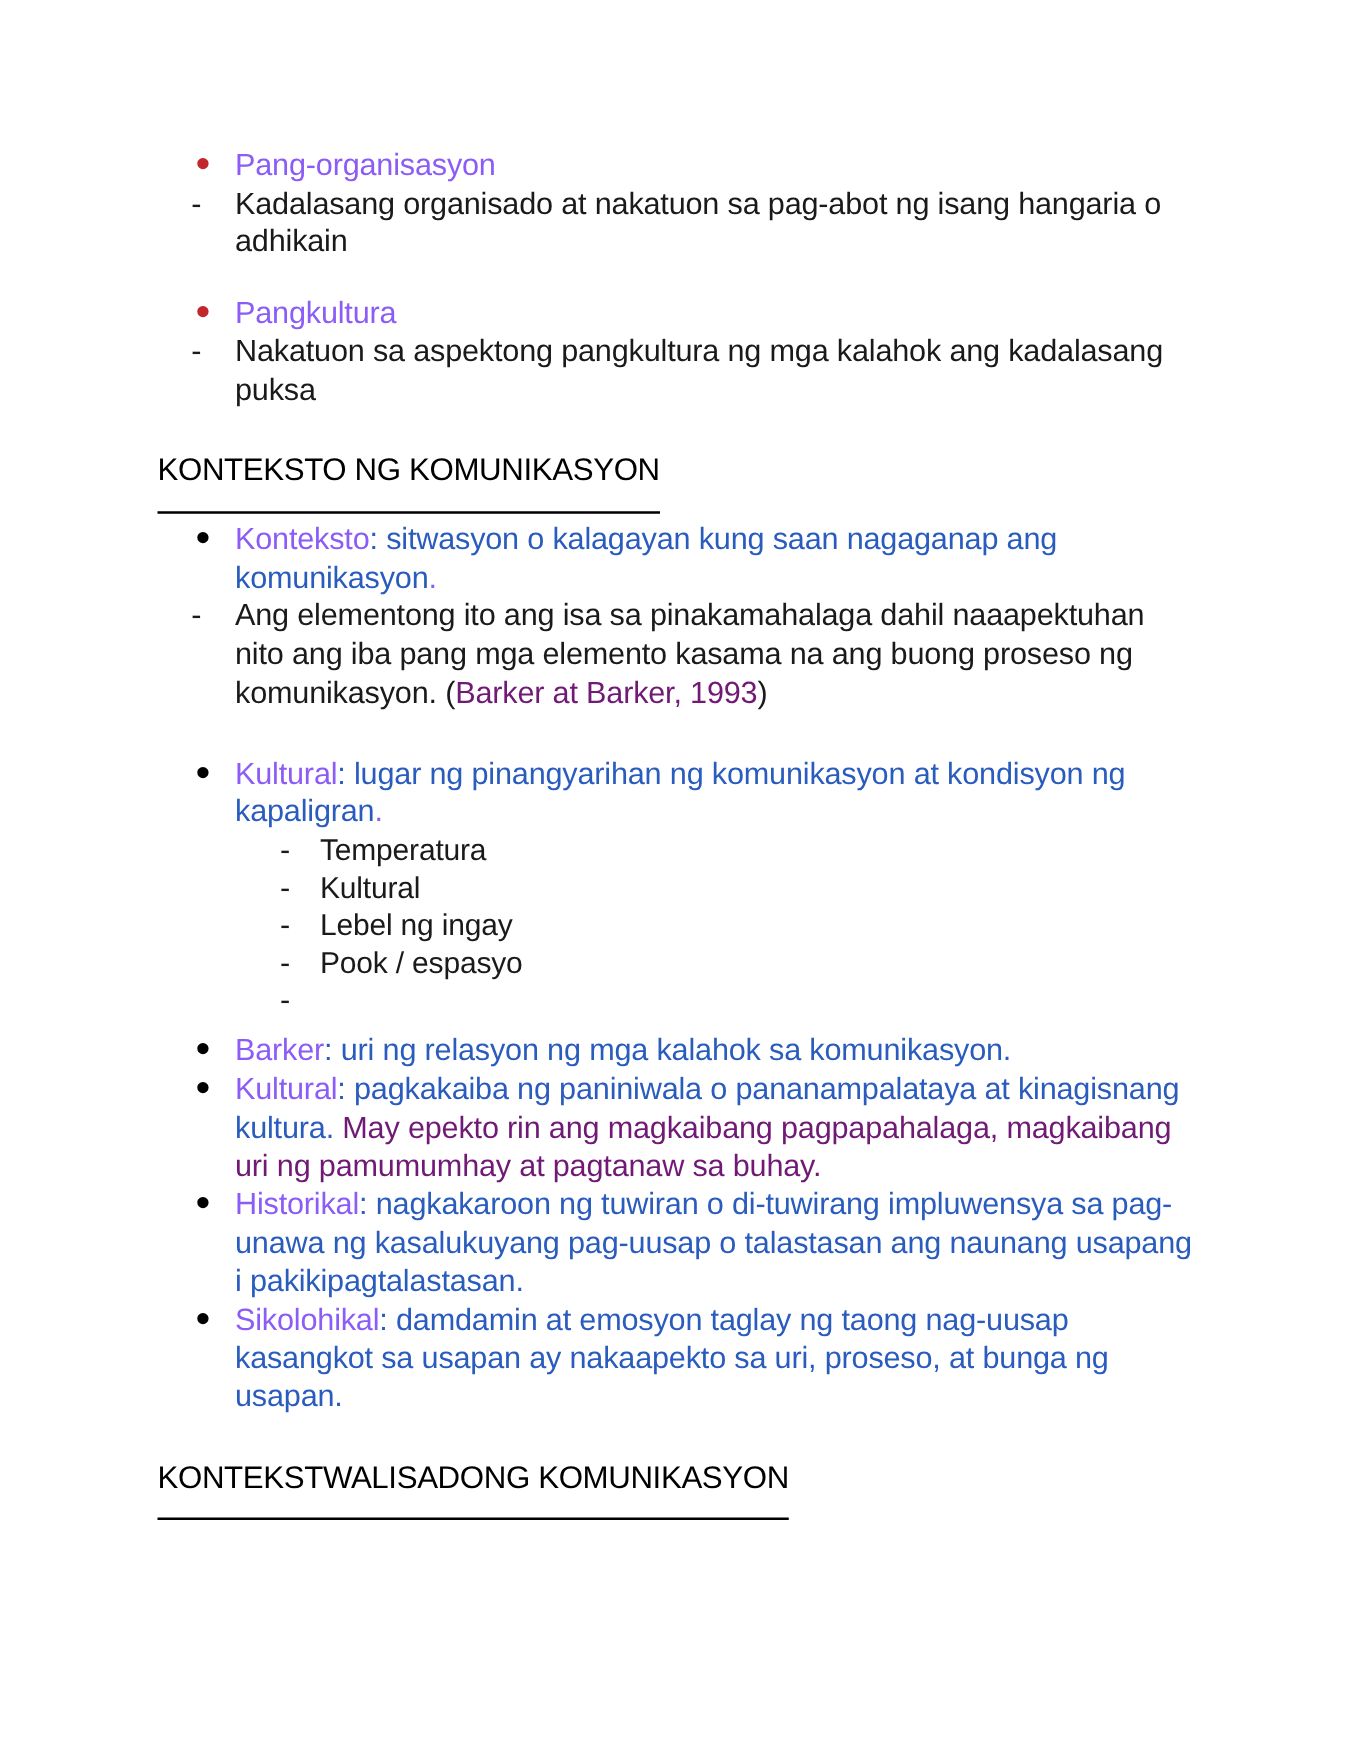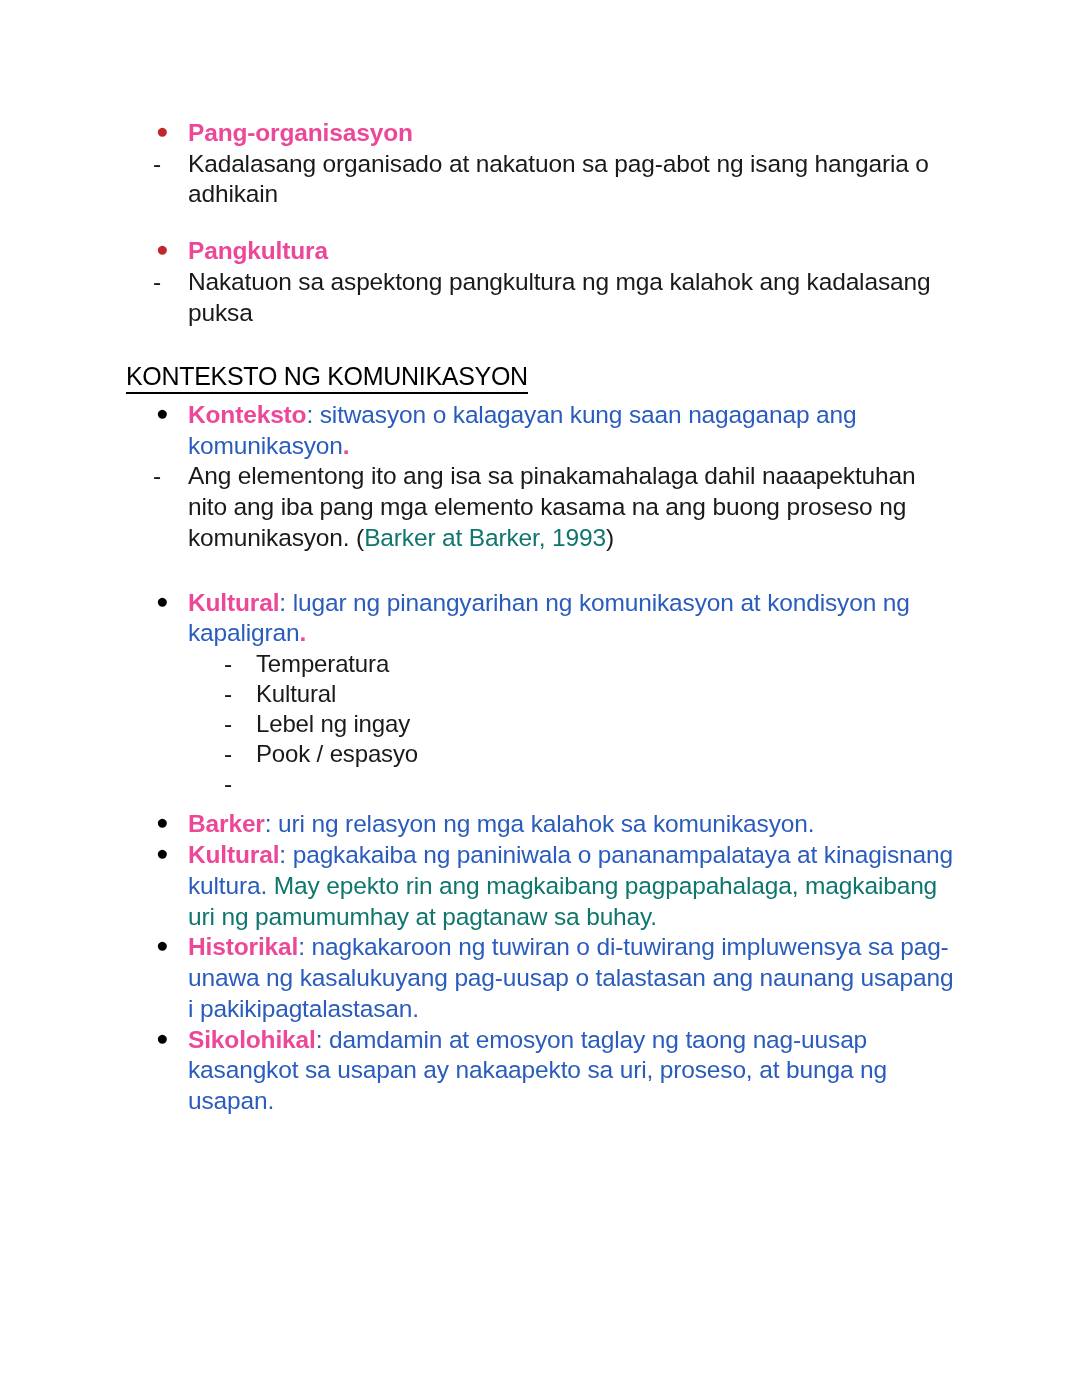--- a/index.html
+++ b/index.html
@@ -23,21 +23,21 @@
   }
 
   
   .heading {
     font-family: "Liberation Sans", sans-serif;
     font-size: 25px;
     letter-spacing: -0.3px;
     color: #000000;
     display: inline-block;
     border-bottom: 2.2px solid #000000;
-    padding-bottom: 0;
+    padding-bottom: 17px;
     line-height: 1.18;
     white-space: nowrap;
   }
   .heading-row { margin-bottom: 6px; }
 
   
   .row {
     position: relative;
     padding-left: 62px;
     font-size: 24.5px;
@@ -67,23 +67,23 @@
     padding-left: 130px;
     font-size: 24px;
   }
   .row.sub .marker {
     width: 118px;
     padding-left: 98px;
     box-sizing: border-box;
   }
 
   
-  .red   { color: #ec4899; font-weight: bold; }
+  .red   { color: #8b5cf6; }
   .blue  { color: #2a5cbe; }
-  .green { color: #0f766e; }
+  .green { color: #701a75; }
   .black { color: #1a1a1a; }
 
   .bullet-red { color: #c1272d; }
   .bullet-black { color: #000000; }
   .gap-md { height: 26px; }
   .gap-lg { height: 34px; }
   .gap-xl { height: 40px; }
 </style>
 </head>
 <body>
@@ -171,15 +171,18 @@
       <span class="red">Historikal</span><span class="blue">:</span><span class="blue"> nagkakaroon ng tuwiran o di-tuwirang impluwensya sa pag-unawa ng kasalukuyang pag-uusap o talastasan ang naunang usapang i pakikipagtalastasan</span><span class="blue">.</span>
     </div>
 
     <div class="row">
       <span class="marker bullet bullet-black">●</span>
       <span class="red">Sikolohikal</span><span class="blue">:</span><span class="blue"> damdamin at emosyon taglay ng taong nag-uusap kasangkot sa usapan ay nakaapekto sa uri, proseso, at bunga ng usapan</span><span class="blue">.</span>
     </div>
 
     <div class="gap-lg"></div>
 
+    <div class="heading-row">
+      <span class="heading">KONTEKSTWALISADONG KOMUNIKASYON</span>
+    </div>
 
   </div>
 </div>
 
 </body></html>

